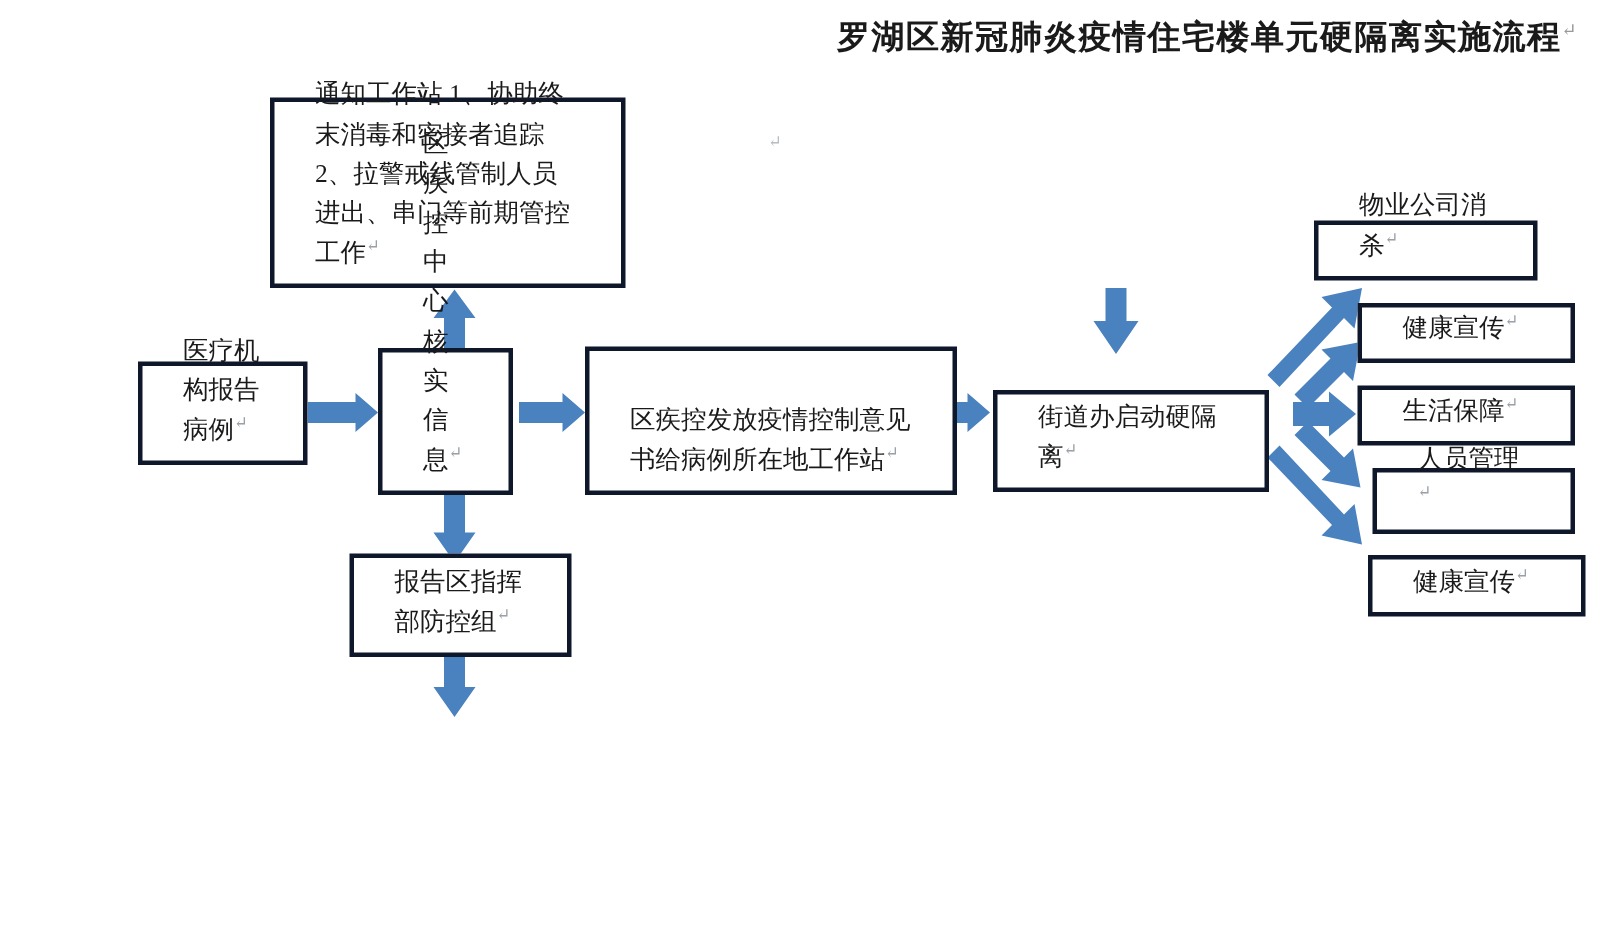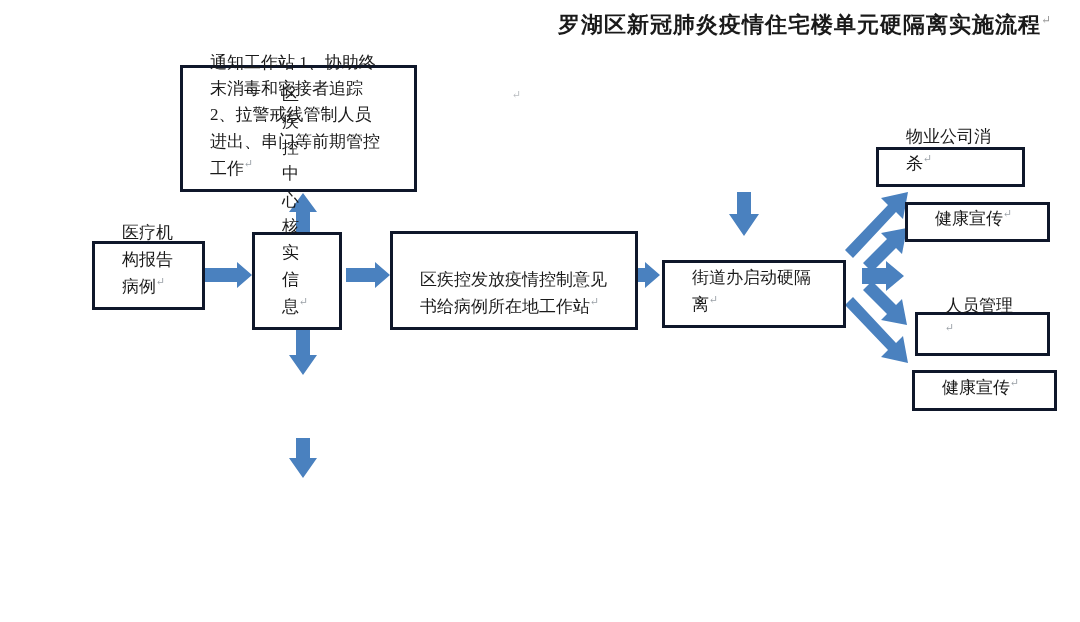--- a/index.html
+++ b/index.html
@@ -141,35 +141,41 @@
   </div>
 
   <div class="node" style="left:252px; top:232px; width:90px; height:98px;">
     <span class="txt"><span>区疾控中心核实信息</span><span class="mk">↵</span></span>
   </div>
 
   <div class="node" style="left:390px; top:231px; width:248px; height:99px;">
     <span class="txt"><span>区疾控发放疫情控制意见书给病例所在地工作站</span><span class="mk">↵</span></span>
   </div>
 
+  <div class="node" style="left:233px; top:369px; width:148px; height:69px;">
+    <span class="txt"><span>报告区指挥部防控组</span><span class="mk">↵</span></span>
+  </div>
 
 
 
   <div class="node" style="left:662px; top:247px; width:184px; height:68px;margin-top:13px;">
     <span class="txt"><span>街道办启动硬隔离</span><span class="mk">↵</span></span>
   </div>
 
   <div class="node" style="left:876px; top:147px; width:149px; height:40px;">
     <span class="txt"><span>物业公司消杀</span><span class="mk">↵</span></span>
   </div>
 
   <div class="node" style="left:905px; top:202px; width:145px; height:40px;">
     <span class="txt"><span>健康宣传</span><span class="mk">↵</span></span>
   </div>
 
+  <div class="node" style="left:905px; top:257px; width:145px; height:40px;">
+    <span class="txt"><span>生活保障</span><span class="mk">↵</span></span>
+  </div>
 
   <div class="node" style="left:915px; top:312px; width:135px; height:44px;">
     <span class="txt"><span>人员管理</span><span class="mk">↵</span></span>
   </div>
 
   <div class="node" style="left:912px; top:370px; width:145px; height:41px;">
     <span class="txt"><span>健康宣传</span><span class="mk">↵</span></span>
   </div>
 
   <div class="stray" style="left:512px; top:88px;">↵</div>

